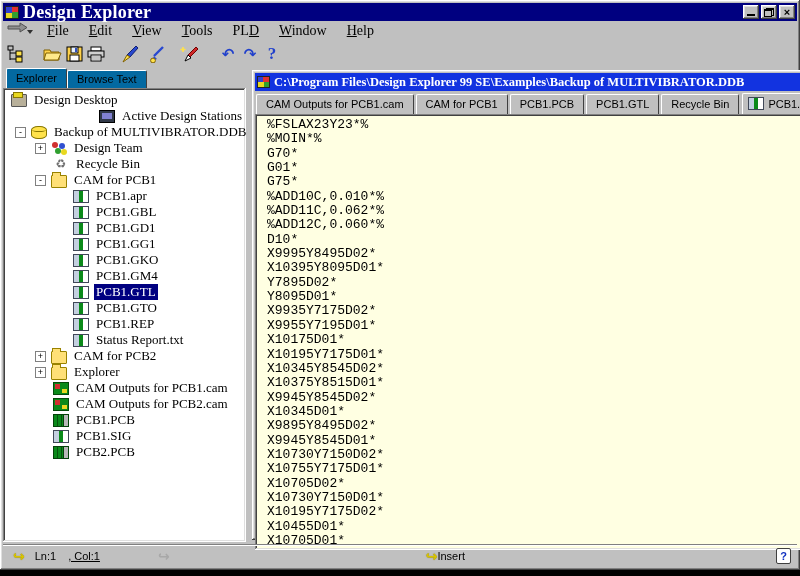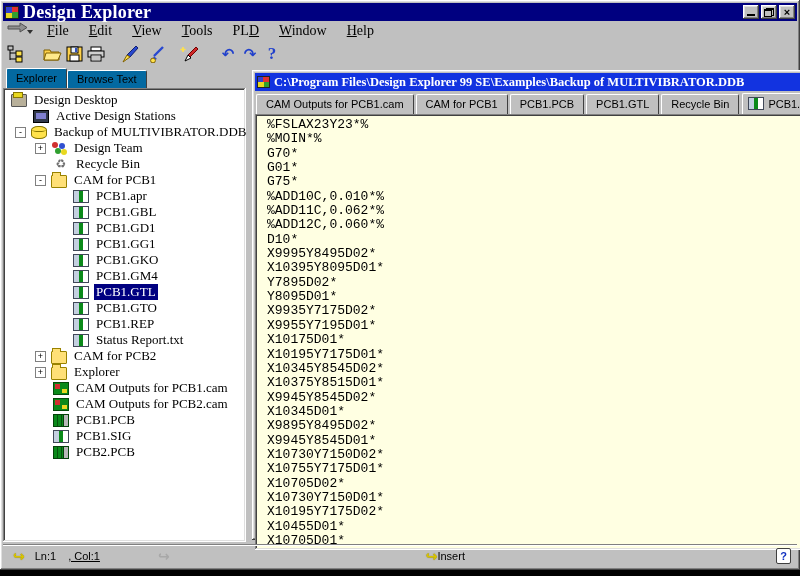--- a/index.html
+++ b/index.html
@@ -47,21 +47,21 @@
   .main { position:absolute; left:3px; top:66px; right:3px; bottom:28px; display:flex; }
 
   .leftpanel { width:243px; flex:none; display:flex; flex-direction:column; }
   .ltabs { height:22px; display:flex; align-items:flex-end; padding-left:3px; }
   .ltab { font:11px "Liberation Sans",sans-serif; color:#000; background:#0369a1; padding:3px 9px 4px;
     border-top:1px solid #fff; border-left:1px solid #fff; border-right:1px solid #404040; border-radius:2px 2px 0 0; }
   .ltab.inactive { padding:2px 9px 3px; position:relative; top:0px; }
   .treebox { flex:1; background:#fff; overflow:hidden; padding:4px 2px 2px 2px; }
 
   .trow { height:16px; display:flex; align-items:center; white-space:nowrap; }
-  .lvl0 { padding-left:6px; } .lvl1 { padding-left:28px; } .lvl1e { padding-left:10px; }
+  .lvl0 { padding-left:6px; } .lvl1 { padding-left:28px;justify-content:flex-end; } .lvl1e { padding-left:10px; }
   .lvl2 { padding-left:48px; } .lvl2e { padding-left:30px; } .lvl3 { padding-left:68px; }
   .exp { width:11px; height:11px; flex:none; margin-right:5px; background:#fff; border:1px solid #808080;
     display:flex; align-items:center; justify-content:center; font:9px/9px "Liberation Sans",sans-serif; color:#000; }
   .tl { font-size:13px; color:#000; padding:0 2px; }
   .tl.sel { background:#000080; color:#fff; }
 
   .ti { width:16px; height:13px; flex:none; margin-right:5px; position:relative; }
   .ti-desk { background:#b8b09a; border:1px solid #555; border-radius:1px; }
   .ti-desk::before { content:""; position:absolute; left:1px; top:-3px; width:8px; height:4px; background:#e8d820; border:1px solid #887700; }
   .ti-ws { background:#303848; border:1px solid #000; }

